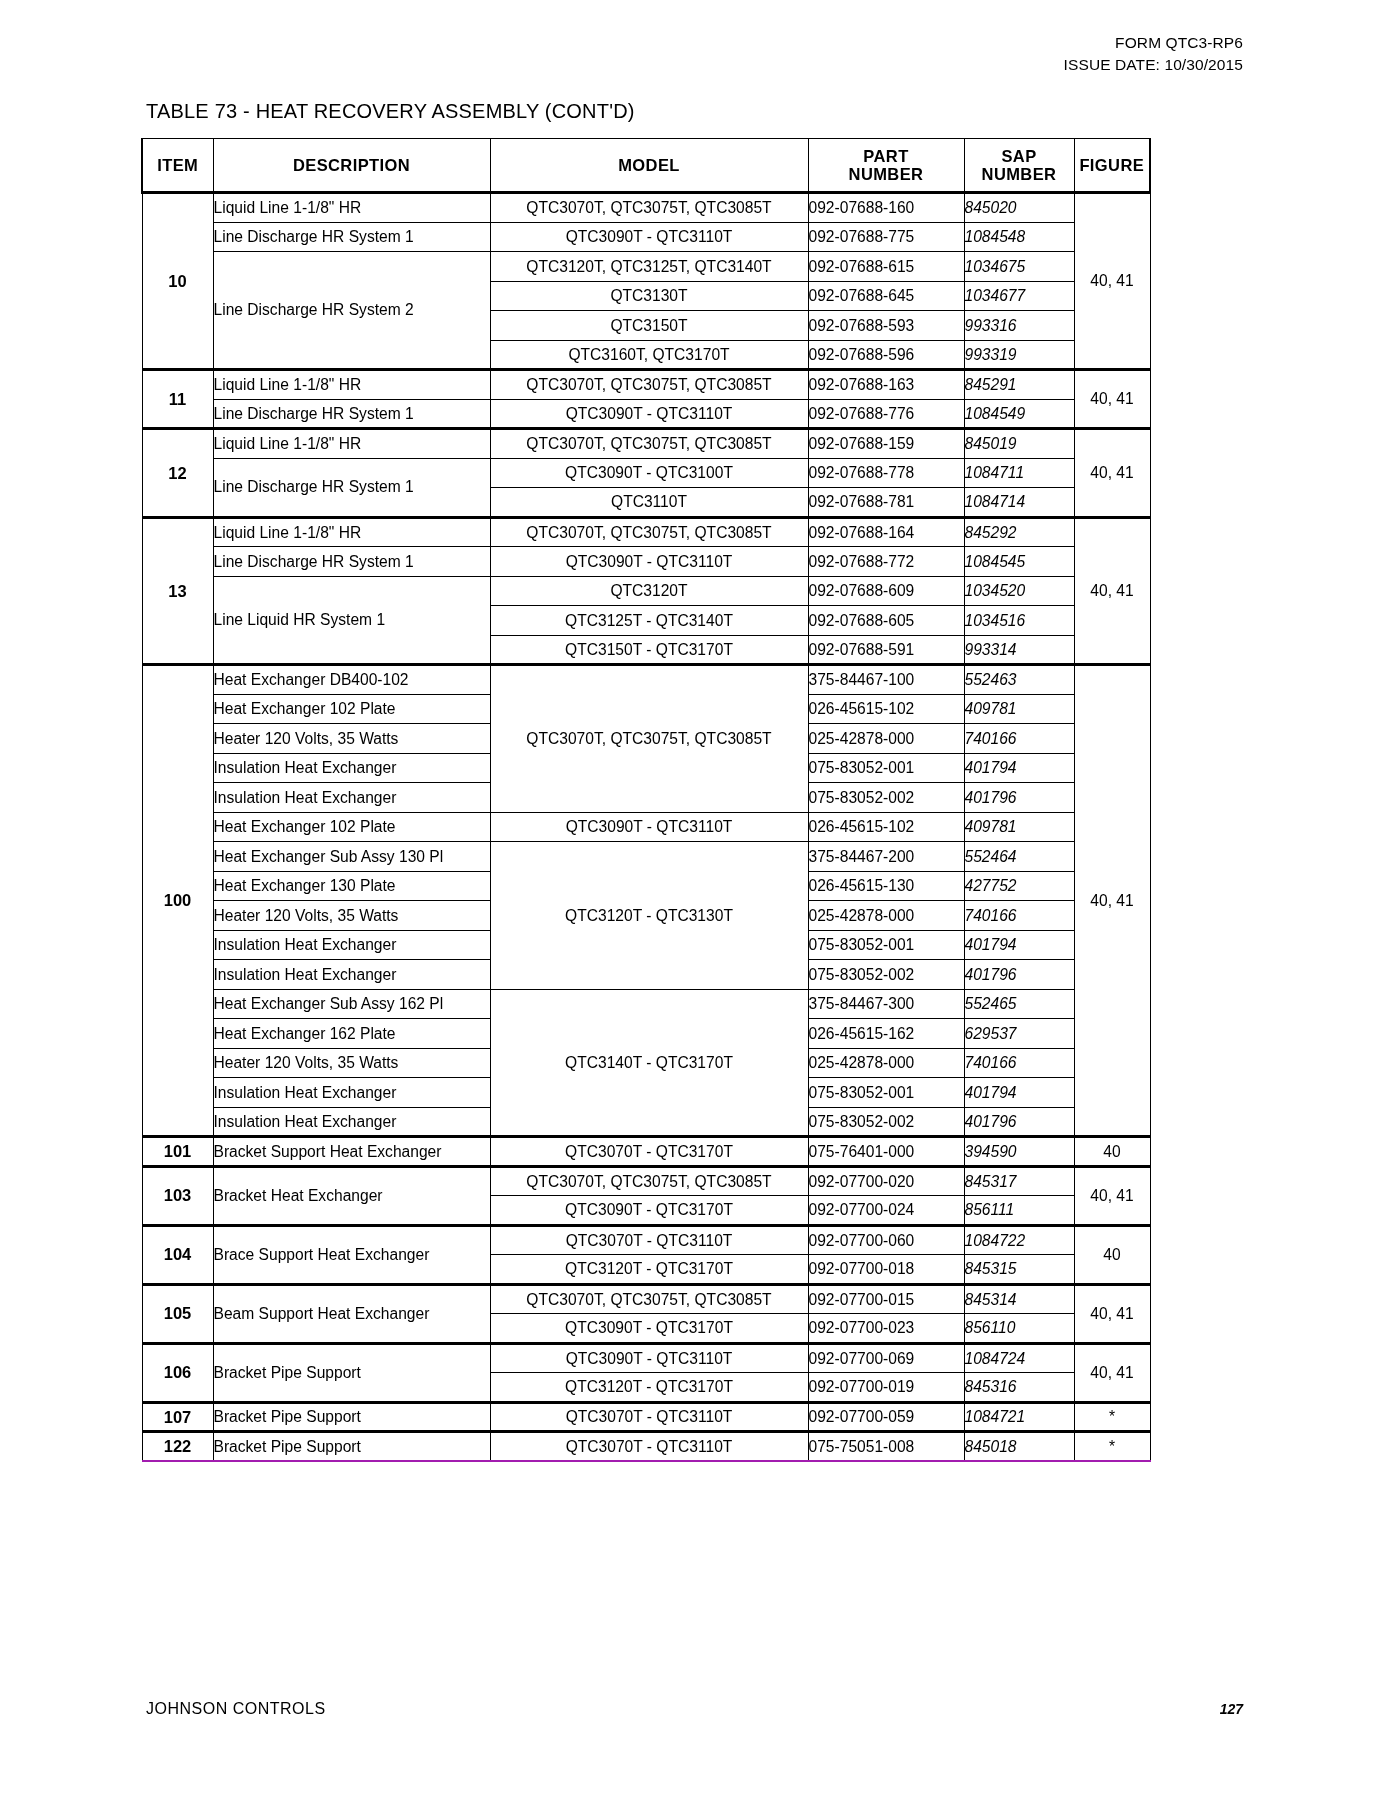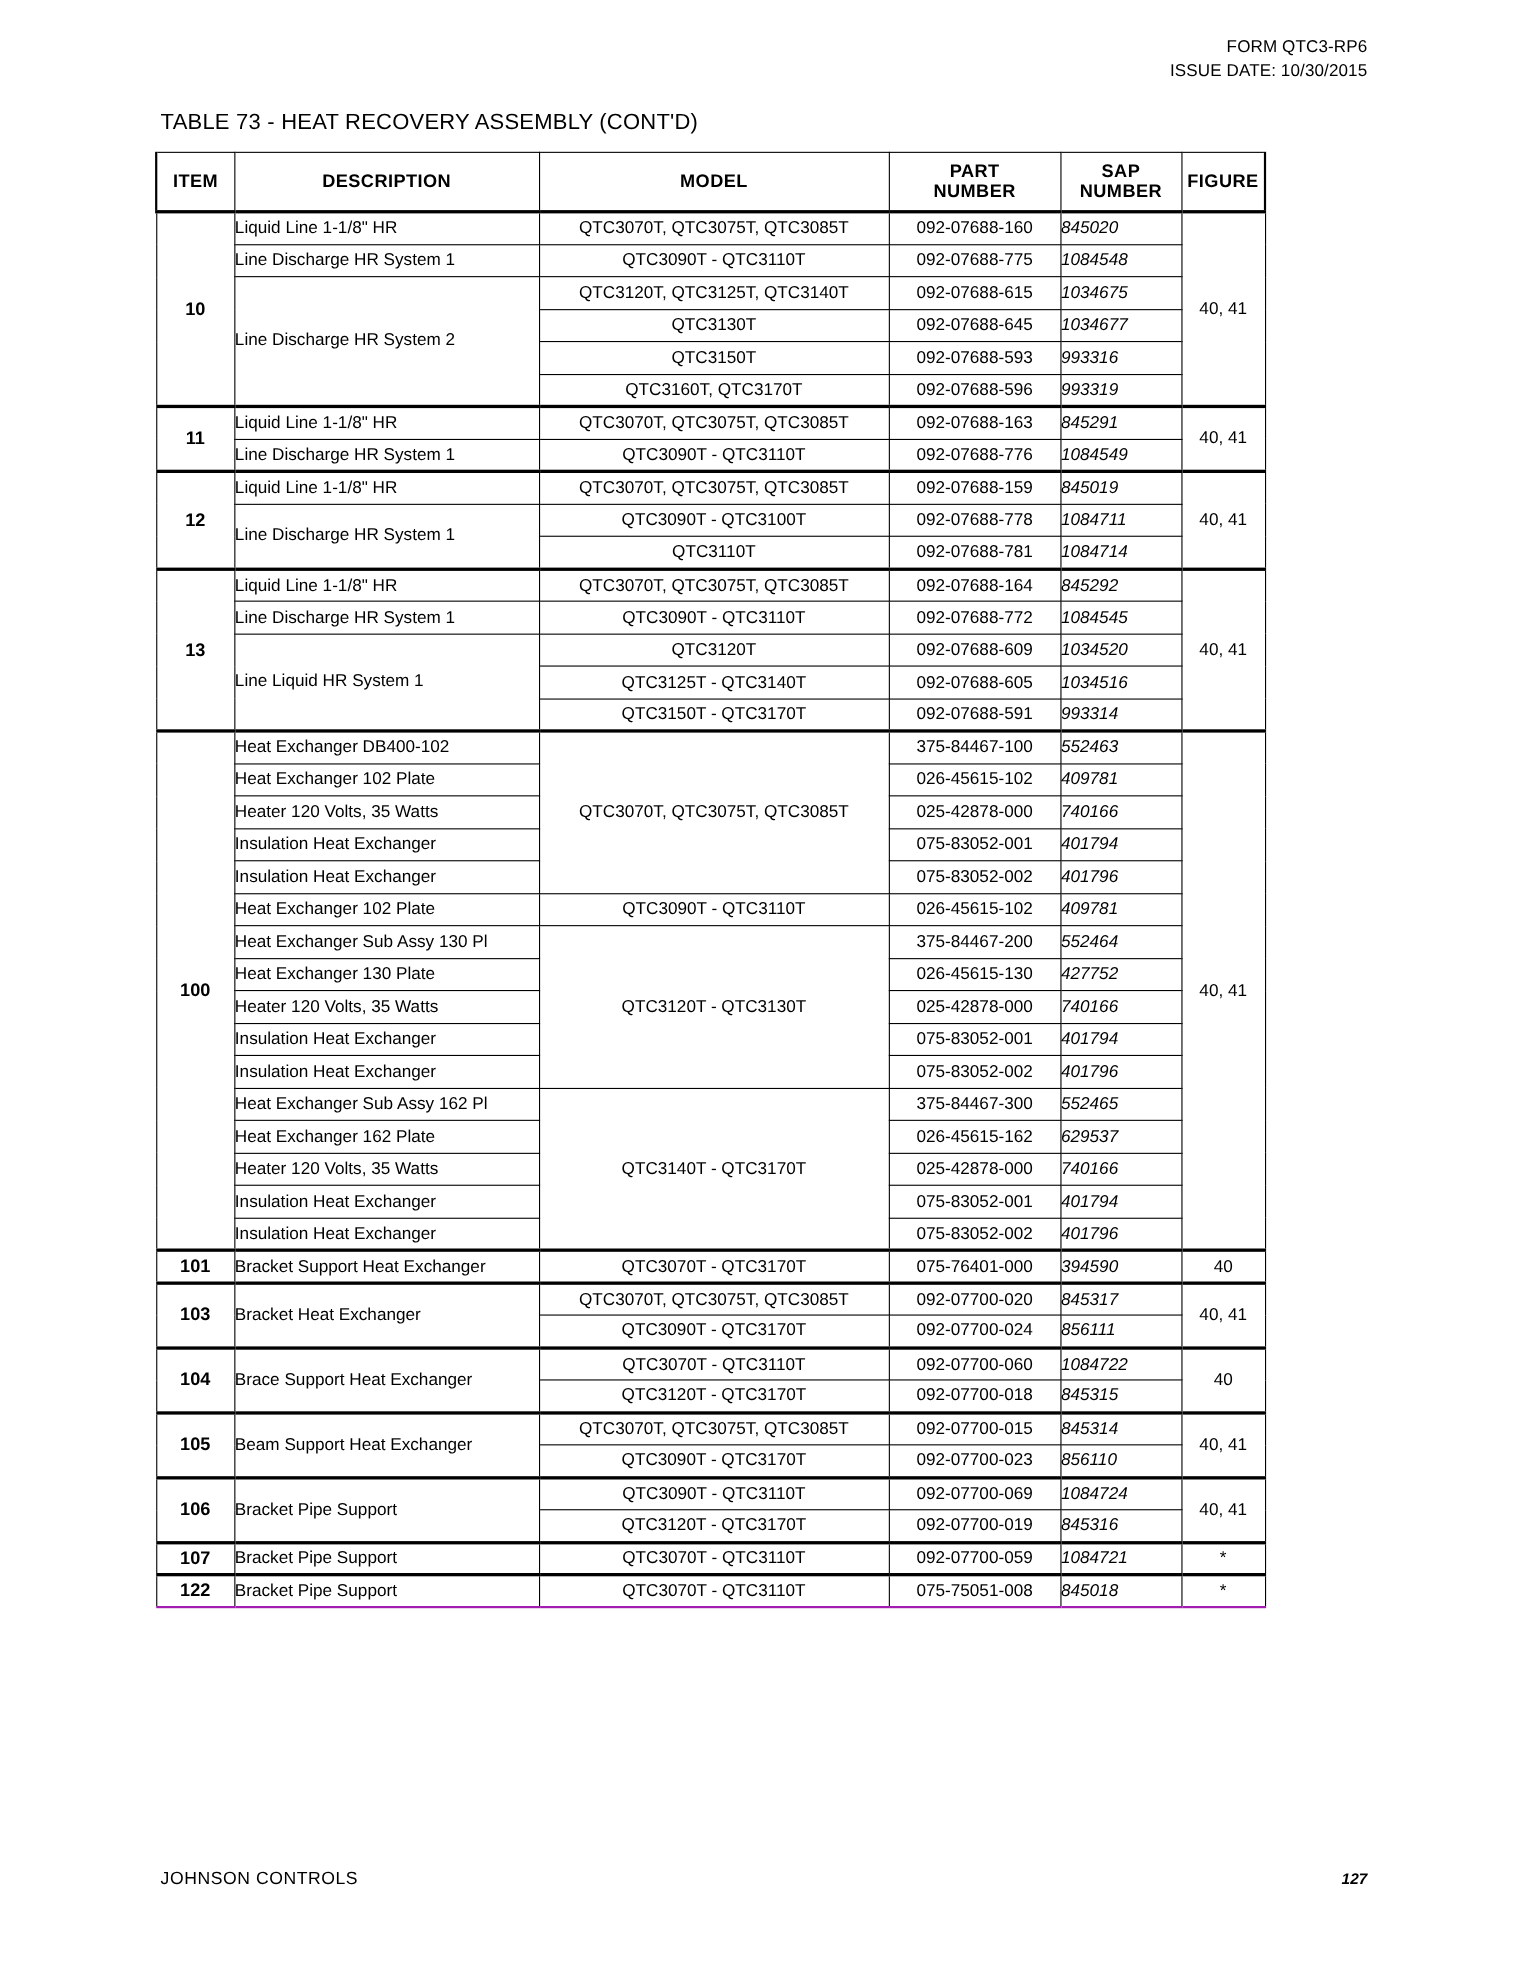--- a/index.html
+++ b/index.html
@@ -83,21 +83,21 @@
   }
   thead th.first { border-left: 2px solid #000; }
   thead th.last  { border-right: 2px solid #000; }
 
   td.cell {
     height: 29.5px;
     line-height: 1.1;
   }
   td.desc  { text-align: left;   padding-left: 9px; }
   td.model { text-align: center; margin-top: 40px; }
-  td.part  { text-align: center; }
+  td.part  { text-align: left; }
   td.sap   { text-align: left; font-style: italic; }
   td.item  { text-align: center; font-weight: bold; font-size: 16.5px; }
   td.fig   { text-align: center; }
 
   
   tr.group-start > td { border-top: 3px solid #000; }
   td.left-edge  { border-left: 2px solid #000; margin-top: 48px; }
   td.right-edge { border-right: 2px solid #000; }
   tr.last-row > td { border-bottom: 2px solid #a21caf; }
 

